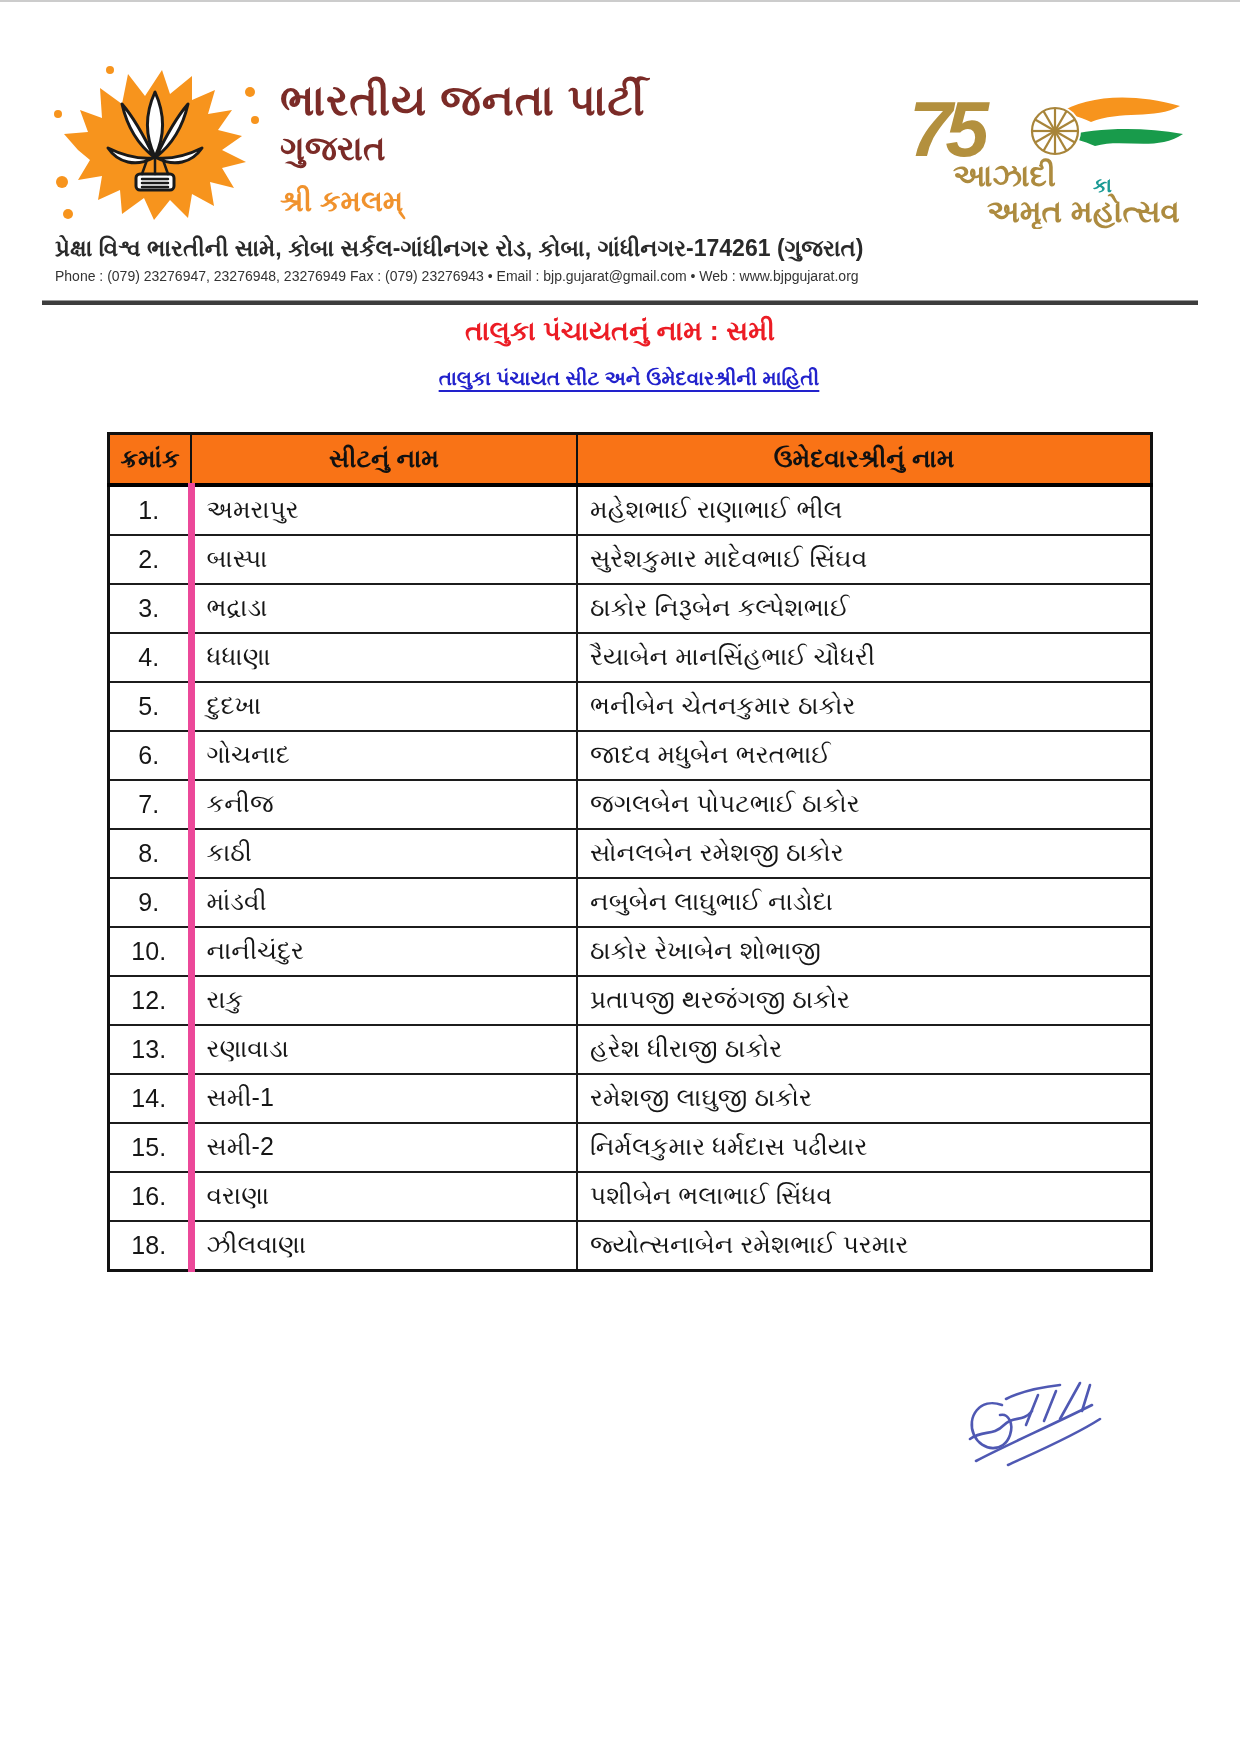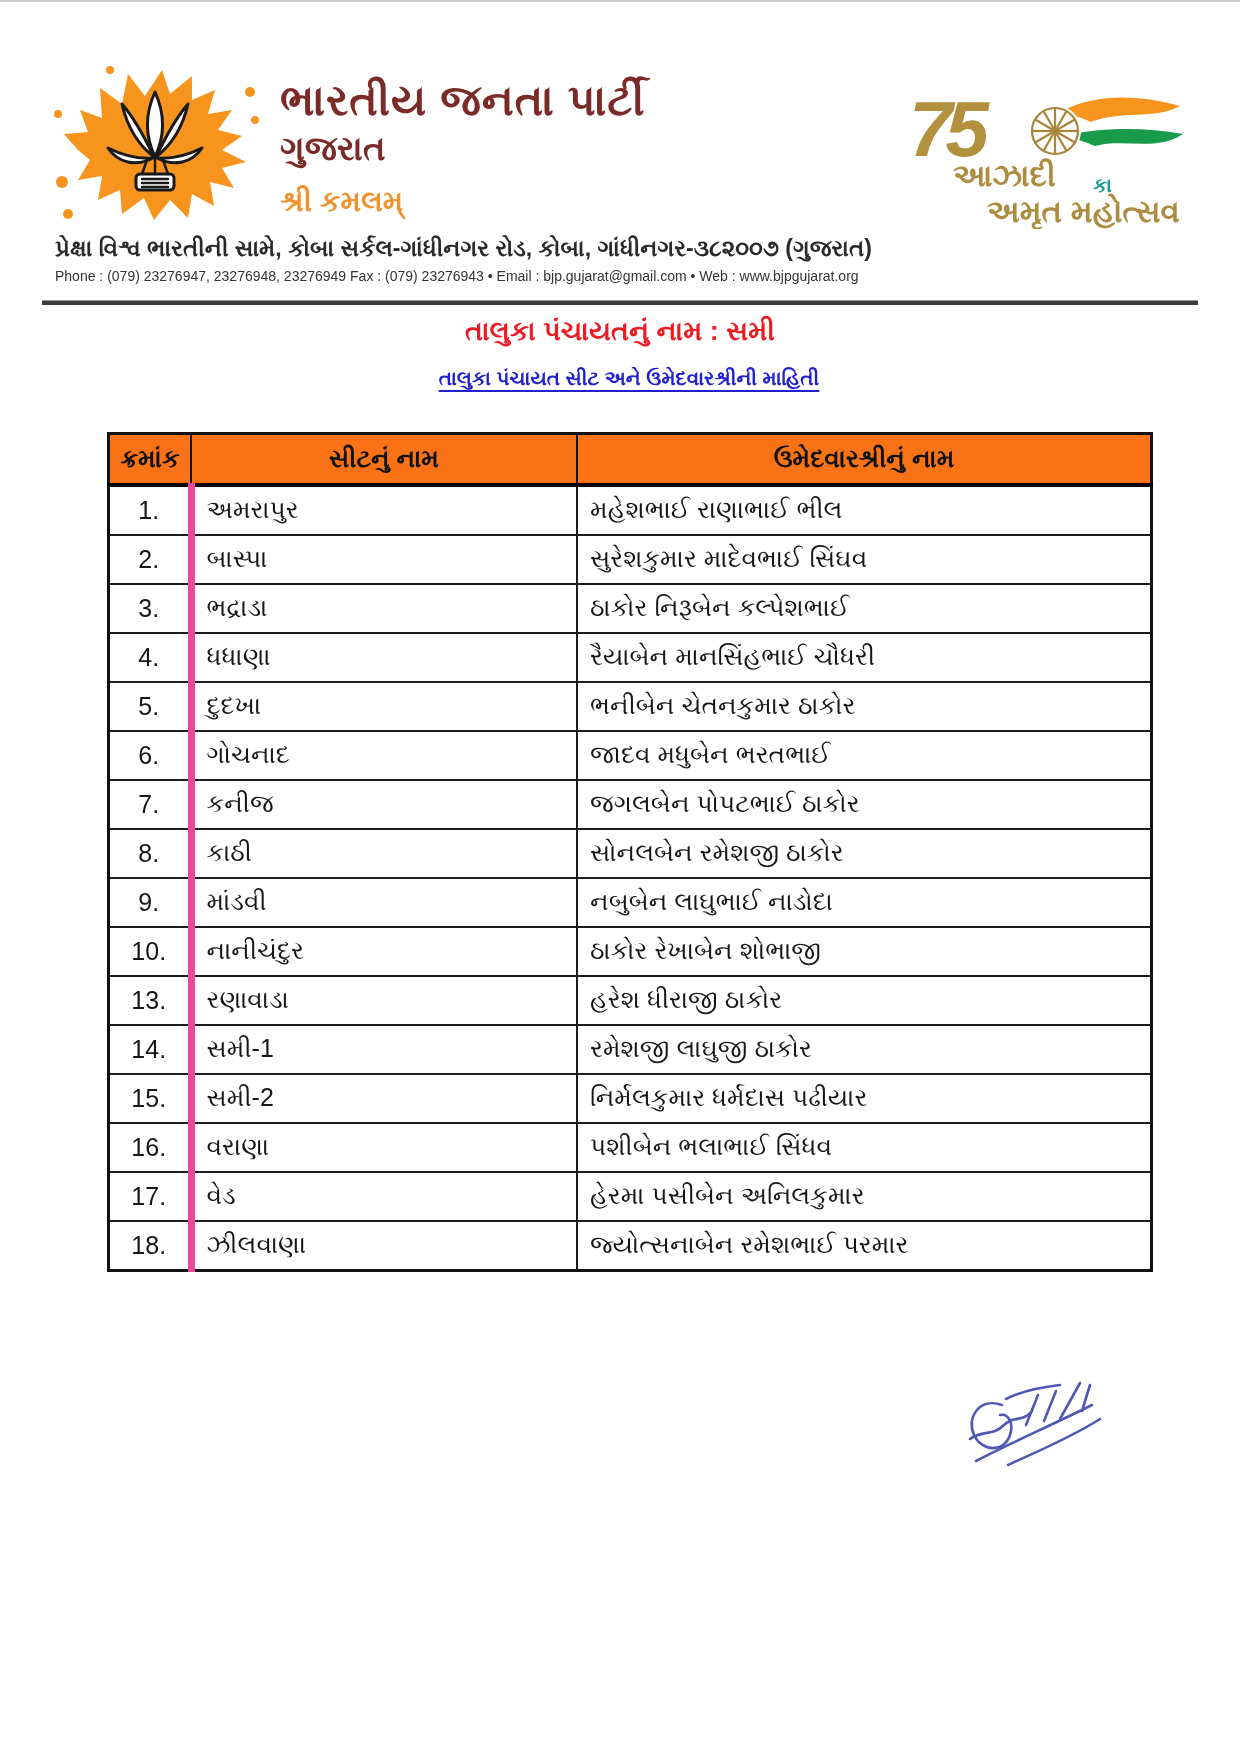--- a/index.html
+++ b/index.html
@@ -101,21 +101,21 @@
       <line x1="160" y1="57" x2="148.5" y2="37.1"></line>
         <line x1="160" y1="57" x2="160" y2="34"></line>
       <line x1="160" y1="57" x2="171.5" y2="37.1"></line>
         <line x1="160" y1="57" x2="179.9" y2="45.5"></line>
     </g>
     <text x="58" y="112" font-size="31" font-weight="bold" fill="#ad8b3f">આઝાદી</text>
     <text x="198" y="118" font-size="20" font-weight="bold" fill="#1a9a94">કા</text>
     <text x="92" y="148" font-size="31" font-weight="bold" fill="#ad8b3f">અમૃત મહોત્સવ</text>
   </svg>
 
-  <div class="address-line">પ્રેક્ષા વિશ્વ ભારતીની સામે, કોબા સર્કલ-ગાંધીનગર રોડ, કોબા, ગાંધીનગર-૩૮૨૦૦૭ (ગુજરાત)</div>
+  <div class="address-line">પ્રેક્ષા વિશ્વ ભારતીની સામે, કોબા સર્કલ-ગાંધીનગર રોડ, કોબા, ગાંધીનગર-174261 (ગુજરાત)</div>
   <div class="contact-line">Phone : (079) 23276947, 23276948, 23276949  Fax : (079) 23276943   •  Email : bjp.gujarat@gmail.com • Web : www.bjpgujarat.org</div>
   <div class="divider"></div>
 
   <div class="title-red">તાલુકા પંચાયતનું નામ : સમી</div>
   <div class="title-blue">તાલુકા પંચાયત સીટ અને ઉમેદવારશ્રીની માહિતી</div>
 
   <table class="list">
     <thead>
       <tr>
         <th class="h-no">ક્રમાંક</th>
@@ -168,43 +168,43 @@
           <td class="col-no">9.</td>
           <td class="col-seat">માંડવી</td>
           <td class="col-candidate">નબુબેન લાઘુભાઈ નાડોદા</td>
         </tr>
         <tr>
           <td class="col-no">10.</td>
           <td class="col-seat">નાનીચંદુર</td>
           <td class="col-candidate">ઠાકોર રેખાબેન શોભાજી</td>
         </tr>
         <tr>
+          <td class="col-no">12.</td>
+          <td class="col-seat">રાકુ</td>
+          <td class="col-candidate">પ્રતાપજી થરજંગજી ઠાકોર</td>
+        </tr>
+        <tr>
           <td class="col-no">13.</td>
           <td class="col-seat">રણાવાડા</td>
           <td class="col-candidate">હરેશ ધીરાજી ઠાકોર</td>
         </tr>
         <tr>
           <td class="col-no">14.</td>
           <td class="col-seat">સમી-1</td>
           <td class="col-candidate">રમેશજી લાઘુજી ઠાકોર</td>
         </tr>
         <tr>
           <td class="col-no">15.</td>
           <td class="col-seat">સમી-2</td>
           <td class="col-candidate">નિર્મલકુમાર ધર્મદાસ પઢીયાર</td>
         </tr>
         <tr>
           <td class="col-no">16.</td>
           <td class="col-seat">વરાણા</td>
           <td class="col-candidate">પશીબેન ભલાભાઈ સિંધવ</td>
-        </tr>
-        <tr>
-          <td class="col-no">17.</td>
-          <td class="col-seat">વેડ</td>
-          <td class="col-candidate">હેરમા પસીબેન અનિલકુમાર</td>
         </tr>
         <tr>
           <td class="col-no">18.</td>
           <td class="col-seat">ઝીલવાણા</td>
           <td class="col-candidate">જ્યોત્સનાબેન રમેશભાઈ પરમાર</td>
         </tr>
       </tbody>
   </table>
 
   <svg class="signature" viewBox="0 0 190 115" aria-hidden="true">

